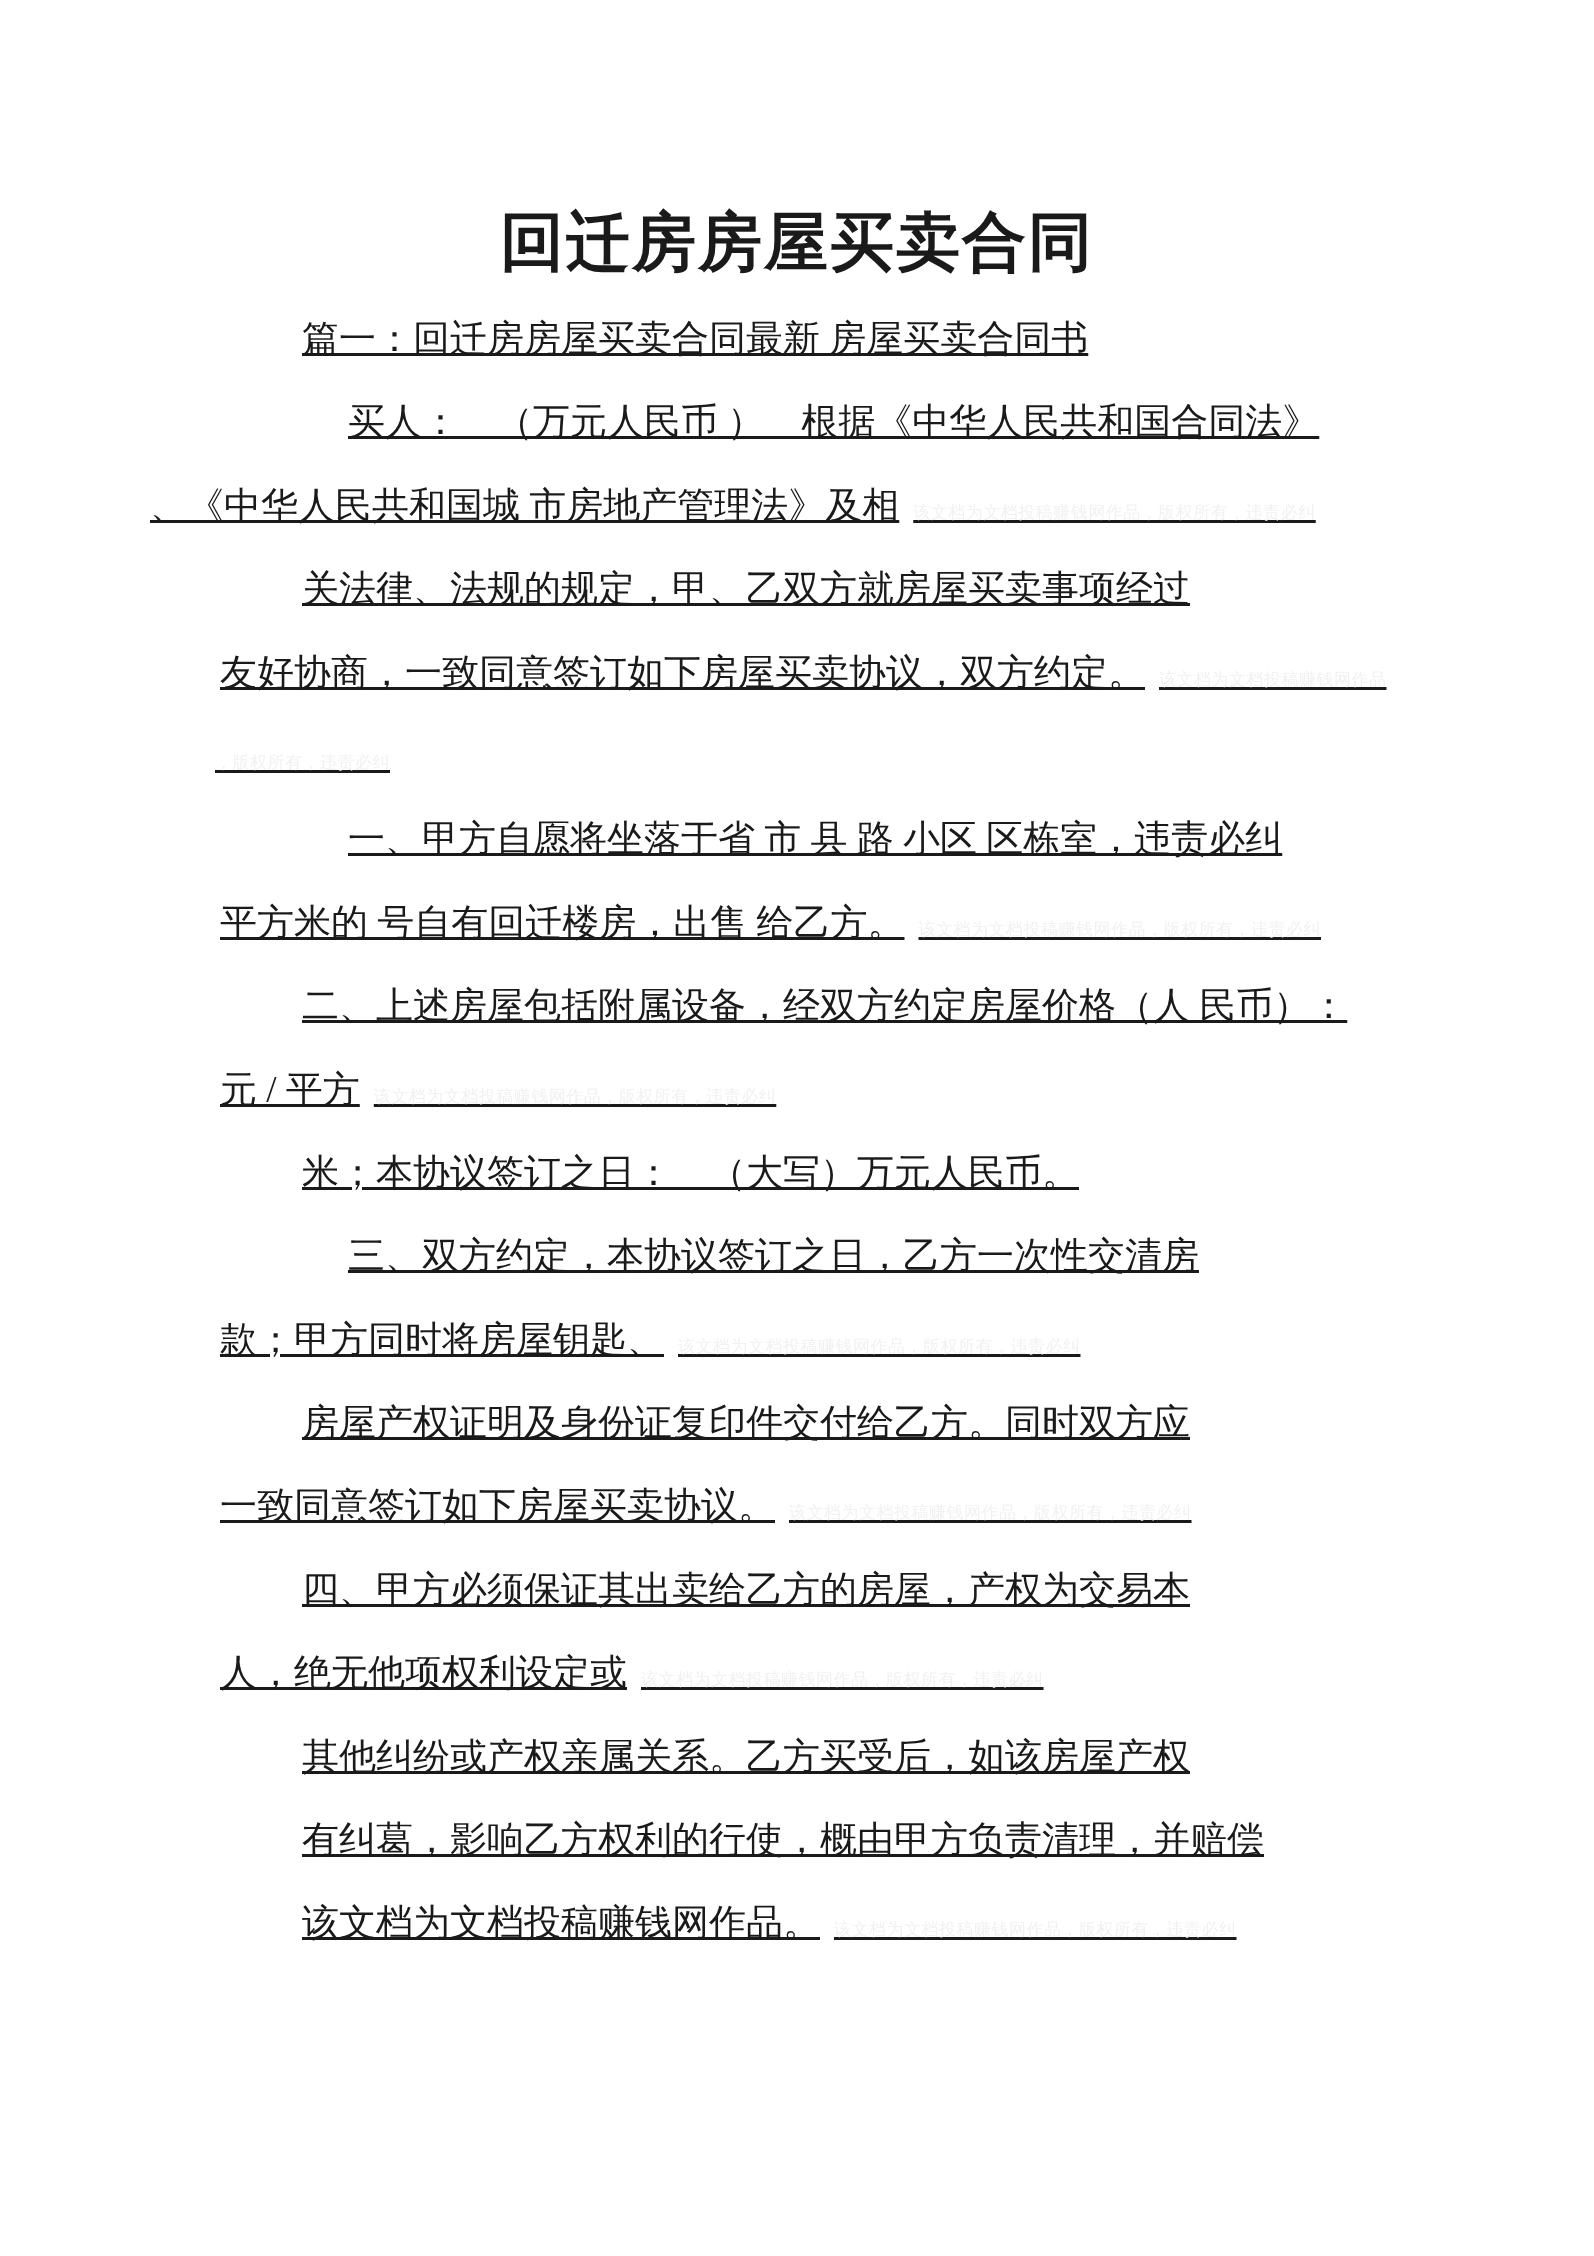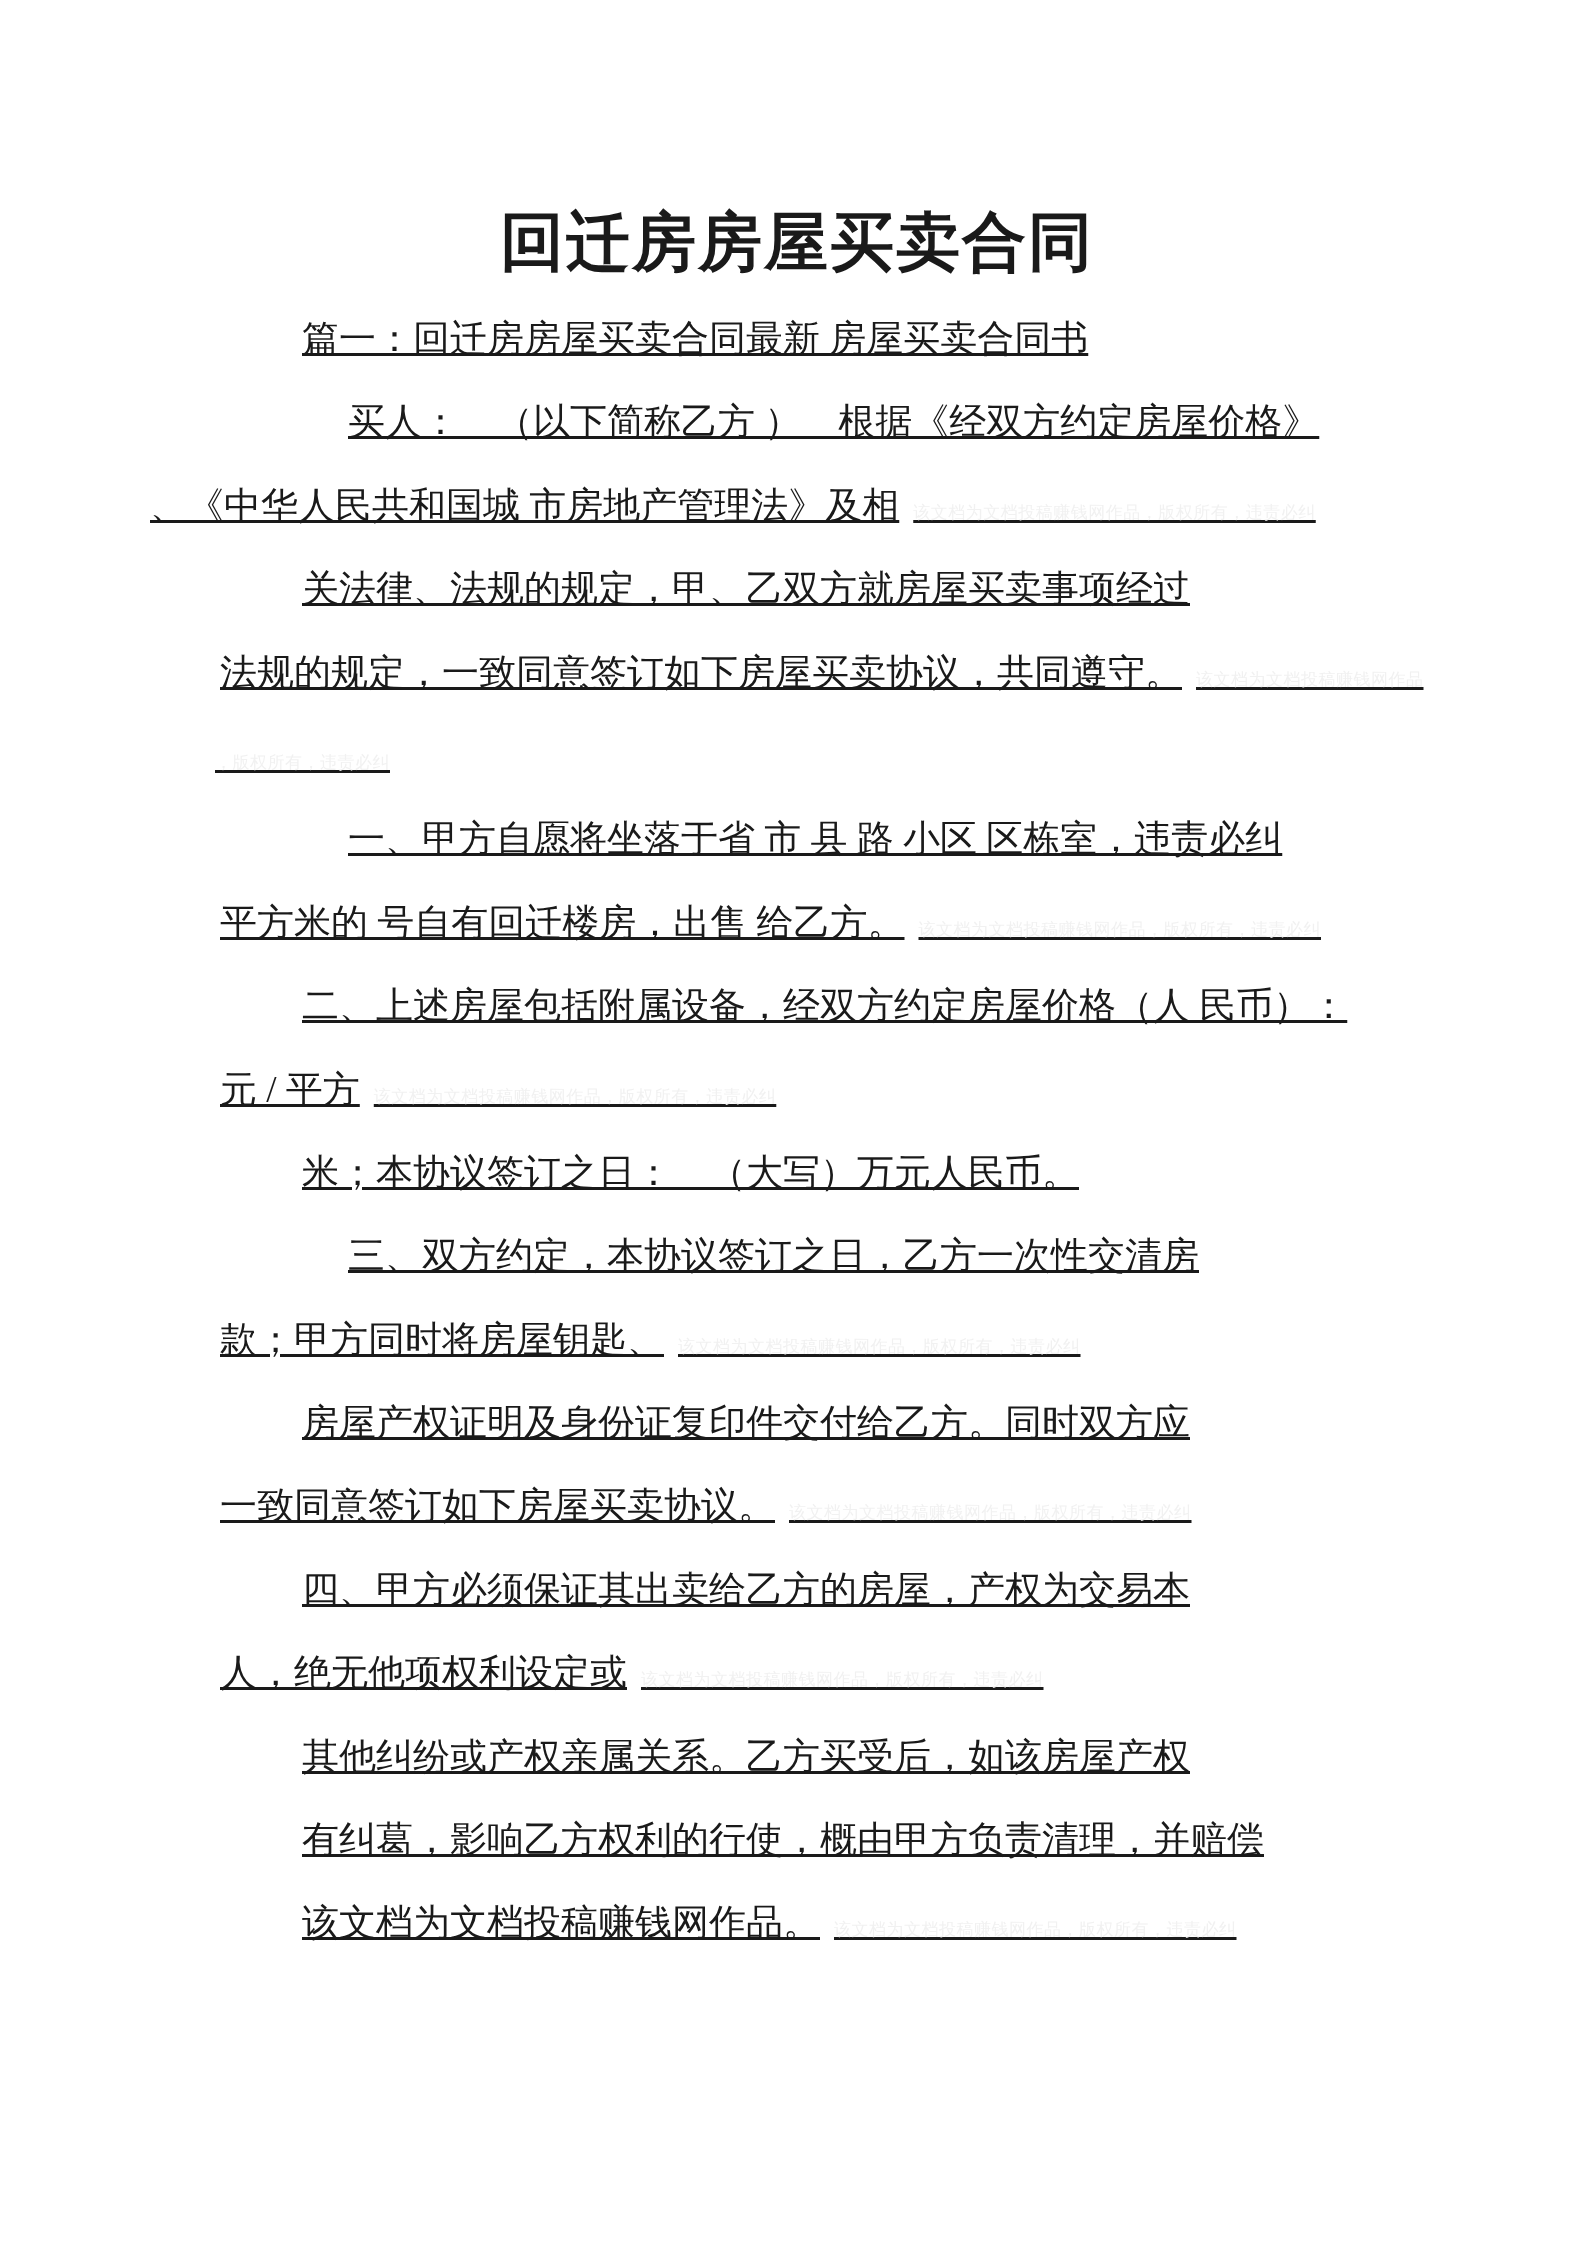--- a/index.html
+++ b/index.html
@@ -46,24 +46,24 @@
   }
   .wm-first{margin-left:-5px;}
 </style>
 </head>
 <body>
 
 <div class="page">
   <div class="title">回迁房房屋买卖合同</div>
   <div class="doc-body">
       <div class="line ind1"><span>篇一：回迁房房屋买卖合同最新 房屋买卖合同书</span></div>
-      <div class="line ind2"><span>买人：　（以下简称乙方 ）　根据《经双方约定房屋价格》</span></div>
+      <div class="line ind2"><span>买人：　（万元人民币 ）　根据《中华人民共和国合同法》</span></div>
       <div class="line indneg"><span>、《中华人民共和国城 市房地产管理法》及相</span><span class="wm" style="color: rgb(241, 241, 241);">该文档为文档投稿赚钱网作品，版权所有，违责必纠</span></div>
       <div class="line ind1"><span>关法律、法规的规定，甲、乙双方就房屋买卖事项经过</span></div>
-      <div class="line ind0"><span>法规的规定，一致同意签订如下房屋买卖协议，共同遵守。</span><span class="wm" style="color: rgb(241, 241, 241);">该文档为文档投稿赚钱网作品</span></div>
+      <div class="line ind0"><span>友好协商，一致同意签订如下房屋买卖协议，双方约定。</span><span class="wm" style="color: rgb(241, 241, 241);">该文档为文档投稿赚钱网作品</span></div>
       <div class="line ind0"><span></span><span class="wm wm-first" style="color: rgb(241, 241, 241);">，版权所有，违责必纠</span></div>
       <div class="line ind2"><span>一、甲方自愿将坐落于省 市 县 路 小区 区栋室，违责必纠</span></div>
       <div class="line ind0"><span>平方米的 号自有回迁楼房，出售 给乙方。</span><span class="wm" style="color: rgb(241, 241, 241);">该文档为文档投稿赚钱网作品，版权所有，违责必纠</span></div>
       <div class="line ind1"><span>二、上述房屋包括附属设备，经双方约定房屋价格（人 民币）：</span></div>
       <div class="line ind0"><span>元 / 平方</span><span class="wm" style="color: rgb(241, 241, 241);">该文档为文档投稿赚钱网作品，版权所有，违责必纠</span></div>
       <div class="line ind1"><span>米；本协议签订之日：　（大写）万元人民币。</span></div>
       <div class="line ind2"><span>三、双方约定，本协议签订之日，乙方一次性交清房</span></div>
       <div class="line ind0"><span>款；甲方同时将房屋钥匙、</span><span class="wm" style="color: rgb(241, 241, 241);">该文档为文档投稿赚钱网作品，版权所有，违责必纠</span></div>
       <div class="line ind1"><span>房屋产权证明及身份证复印件交付给乙方。同时双方应</span></div>
       <div class="line ind0"><span>一致同意签订如下房屋买卖协议。</span><span class="wm" style="color: rgb(241, 241, 241);">该文档为文档投稿赚钱网作品，版权所有，违责必纠</span></div>

